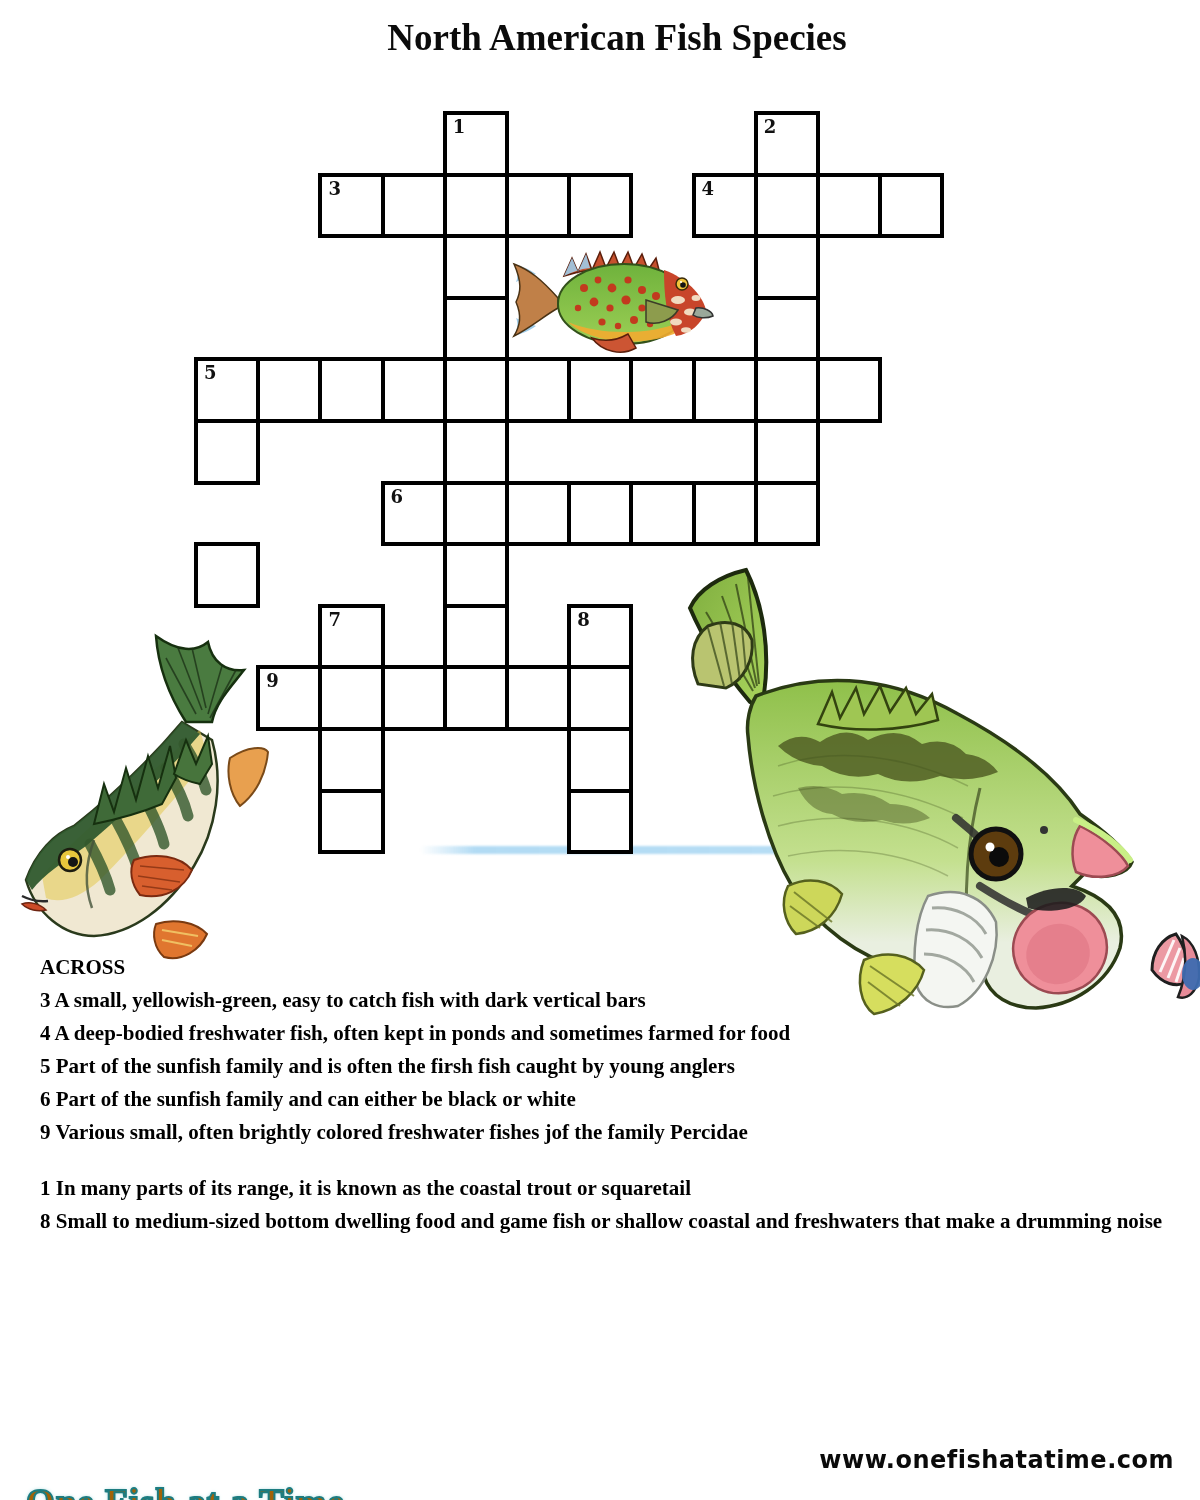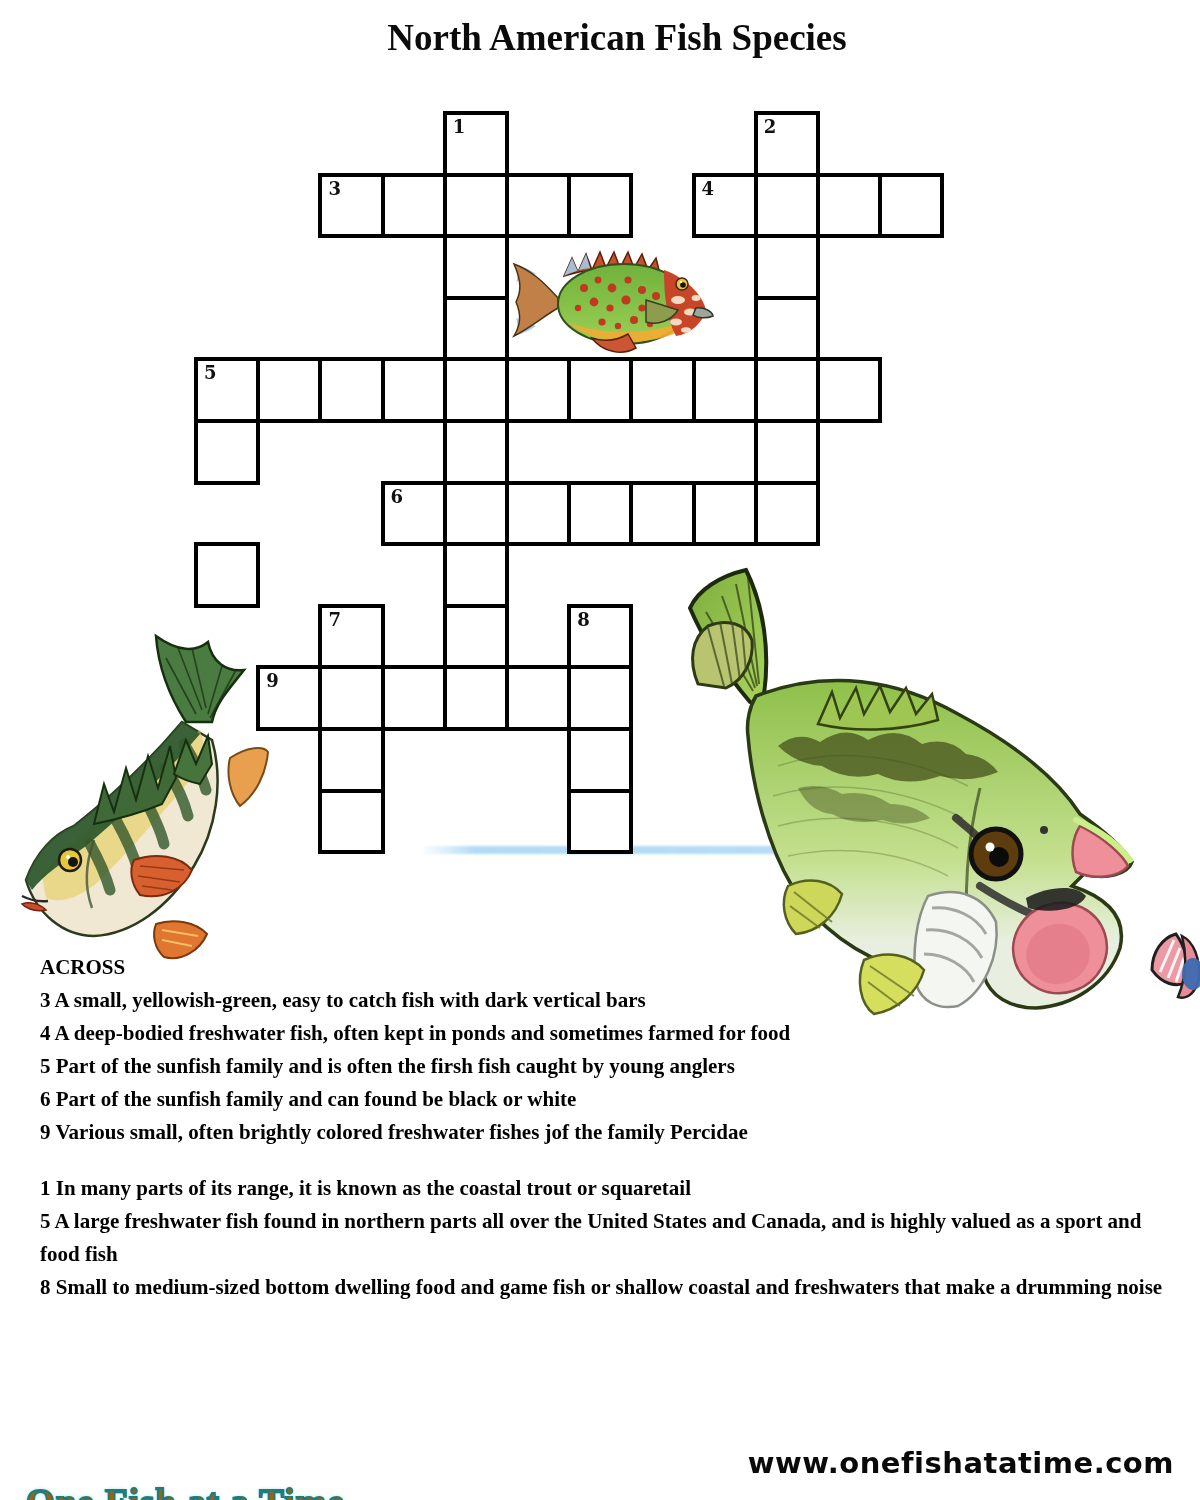--- a/index.html
+++ b/index.html
@@ -24,21 +24,21 @@
          font-size:21px;font-weight:bold;line-height:33px;}
   #acrossBlock{top:951px;}
   #downBlock{top:1172px;}
   .clue-head{font-weight:bold;}
   
   .brand{position:absolute;left:26px;top:1438px;z-index:5;font-family:Liberation Serif, serif;
          font-size:37px;font-weight:bold;letter-spacing:1px;color:#a16207;white-space:nowrap;
          -webkit-text-stroke:2px #1d7c80;
          text-shadow:0 0 3px #9fd4d6,0 0 5px #bfe4e6,0 0 1px #1d7c80;margin-top:43px;}
   .url{position:absolute;right:26px;top:1446px;z-index:5;font-family:"DejaVu Sans",sans-serif;
-       font-size:29px;font-weight:bold;color:#0a0a0a;letter-spacing:.5px;white-space:nowrap;}
+       font-size:24px;font-weight:bold;color:#0a0a0a;letter-spacing:.5px;white-space:nowrap;}
 </style>
 </head>
 <body>
 
 <div class="page">
 
   <div class="title">North American Fish Species</div>
 
   <div class="streak"></div>
 
@@ -279,27 +279,26 @@
     <path d="M42,10 C54,16 60,32 59,52 C56,66 48,74 38,71 C46,52 47,30 42,10 Z" fill="#e78b98" stroke="#1f1f1f" stroke-width="2.5"></path>
     <ellipse cx="53" cy="48" rx="11" ry="16" fill="#3e6cb0" opacity=".95"></ellipse>
   </svg>
 
   <div class="clues" id="acrossBlock">
     <div class="clue-head">ACROSS</div>
     <div id="acrossList">
         <div class="clue"><span>3 </span><span>A small, yellowish-green, easy to catch fish with dark vertical bars</span></div>
         <div class="clue"><span>4 </span><span>A deep-bodied freshwater fish, often kept in ponds and sometimes farmed for food</span></div>
         <div class="clue"><span>5 </span><span>Part of the sunfish family and is often the firsh fish caught by young anglers</span></div>
-        <div class="clue"><span>6 </span><span>Part of the sunfish family and can found be black or white</span></div>
+        <div class="clue"><span>6 </span><span>Part of the sunfish family and can either be black or white</span></div>
         <div class="clue"><span>9 </span><span>Various small, often brightly colored freshwater fishes jof the family Percidae</span></div>
       </div>
   </div>
   <div class="clues" id="downBlock">
     <div id="downList">
         <div class="clue"><span>1 </span><span>In many parts of its range, it is known as the coastal trout or squaretail</span></div>
-        <div class="clue"><span>5 </span><span>A large freshwater fish found in northern parts all over the United States and Canada, and is highly valued as a sport and food fish</span></div>
         <div class="clue"><span>8 </span><span>Small to medium-sized bottom dwelling food and game fish or shallow coastal and freshwaters that make a drumming noise</span></div>
       </div>
   </div>
 
   <div class="brand">One Fish at a Time</div>
   <div class="url">www.onefishatatime.com</div>
 </div>
 
 </body></html>

